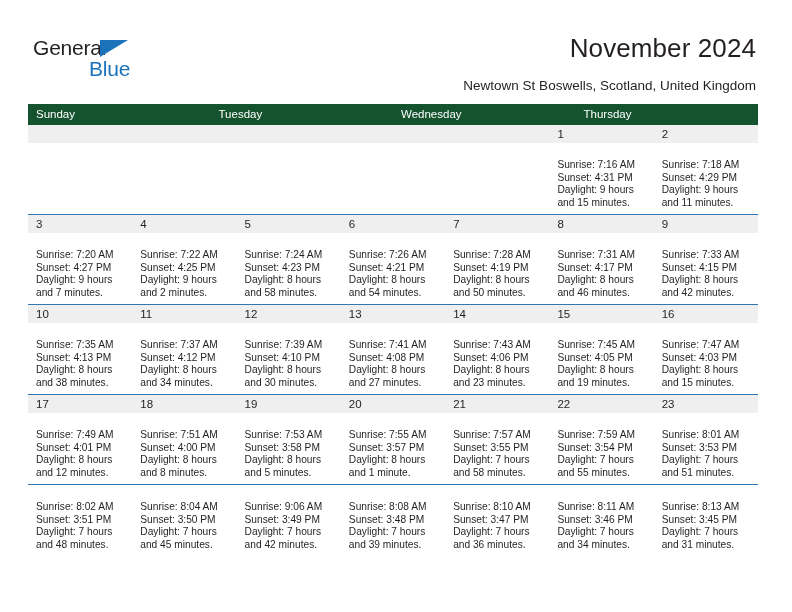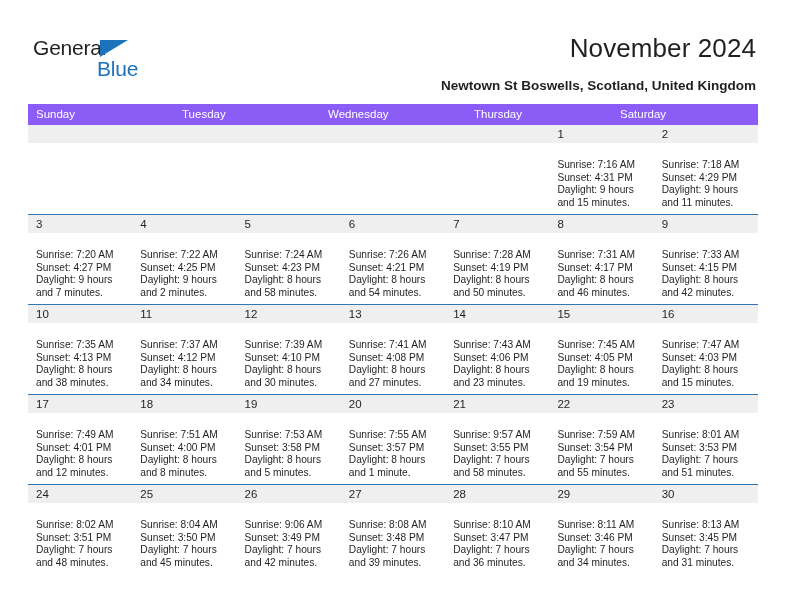--- a/index.html
+++ b/index.html
@@ -49,21 +49,21 @@
     position: absolute;
     left: 67px;
     top: 4px;
     width: 0;
     height: 0;
     border-left: 28px solid #1c72bb;
     border-bottom: 17px solid transparent;
   }
   .brand-blue {
     position: absolute;
-    left: 64px;
+    left: 56px;
     top: 21px;
     font-size: 21px;
     letter-spacing: -0.2px;
     color: #1c72bb;
     font-family: "Liberation Sans", sans-serif;
   }
   .title {
     position: absolute;
     right: 36px;
     top: 33px;
@@ -73,37 +73,37 @@
     letter-spacing: 0.1px;
     text-align: center;
     white-space: nowrap;
   }
   .subtitle {
     position: absolute;
     right: 36px;
     top: 78px;
     font-size: 13.5px;
     color: #231f20;
-    font-weight: bold;
+    font-weight: normal;
     text-align: right;
     white-space: nowrap;
   }
 
   
   .calendar {
     position: absolute;
     left: 28px;
     top: 104px;
     width: 730px;
   }
   .dow-row {
     display: flex;
     width: 730px;
     height: 21px;
-    background: #8b5cf6;
+    background: #14532d;
   }
   .dow-cell {
     flex: 1 1 0;
     font-size: 11.5px;
     color: #ffffff;
     line-height: 21px;
     padding-left: 8px;
     box-sizing: border-box;
     white-space: nowrap;
   }
@@ -162,21 +162,20 @@
     <div class="title">November 2024</div>
     <div class="subtitle">Newtown St Boswells, Scotland, United Kingdom</div>
   </div>
 
   <div class="calendar">
     <div class="dow-row">
         <div class="dow-cell">Sunday</div>
         <div class="dow-cell">Tuesday</div>
         <div class="dow-cell">Wednesday</div>
         <div class="dow-cell">Thursday</div>
-        <div class="dow-cell">Saturday</div>
       </div>
     <div id="weeks-container">
         <div class="week">
           <div class="week-numbers">
             <div class="num-cell"></div>
             <div class="num-cell"></div>
             <div class="num-cell"></div>
             <div class="num-cell"></div>
             <div class="num-cell"></div>
             <div class="num-cell">1</div>
@@ -341,49 +340,40 @@
               <div class="evt">Daylight: 8 hours</div>
               <div class="evt">and 5 minutes.</div>
             </div>
             <div class="body-cell">
               <div class="evt">Sunrise: 7:55 AM</div>
               <div class="evt">Sunset: 3:57 PM</div>
               <div class="evt">Daylight: 8 hours</div>
               <div class="evt">and 1 minute.</div>
             </div>
             <div class="body-cell">
-              <div class="evt">Sunrise: 9:57 AM</div>
+              <div class="evt">Sunrise: 7:57 AM</div>
               <div class="evt">Sunset: 3:55 PM</div>
               <div class="evt">Daylight: 7 hours</div>
               <div class="evt">and 58 minutes.</div>
             </div>
             <div class="body-cell">
               <div class="evt">Sunrise: 7:59 AM</div>
               <div class="evt">Sunset: 3:54 PM</div>
               <div class="evt">Daylight: 7 hours</div>
               <div class="evt">and 55 minutes.</div>
             </div>
             <div class="body-cell">
               <div class="evt">Sunrise: 8:01 AM</div>
               <div class="evt">Sunset: 3:53 PM</div>
               <div class="evt">Daylight: 7 hours</div>
               <div class="evt">and 51 minutes.</div>
             </div>
           </div>
         </div>
         <div class="week">
-          <div class="week-numbers">
-            <div class="num-cell">24</div>
-            <div class="num-cell">25</div>
-            <div class="num-cell">26</div>
-            <div class="num-cell">27</div>
-            <div class="num-cell">28</div>
-            <div class="num-cell">29</div>
-            <div class="num-cell">30</div>
-          </div>
           <div class="week-body">
             <div class="body-cell">
               <div class="evt">Sunrise: 8:02 AM</div>
               <div class="evt">Sunset: 3:51 PM</div>
               <div class="evt">Daylight: 7 hours</div>
               <div class="evt">and 48 minutes.</div>
             </div>
             <div class="body-cell">
               <div class="evt">Sunrise: 8:04 AM</div>
               <div class="evt">Sunset: 3:50 PM</div>

